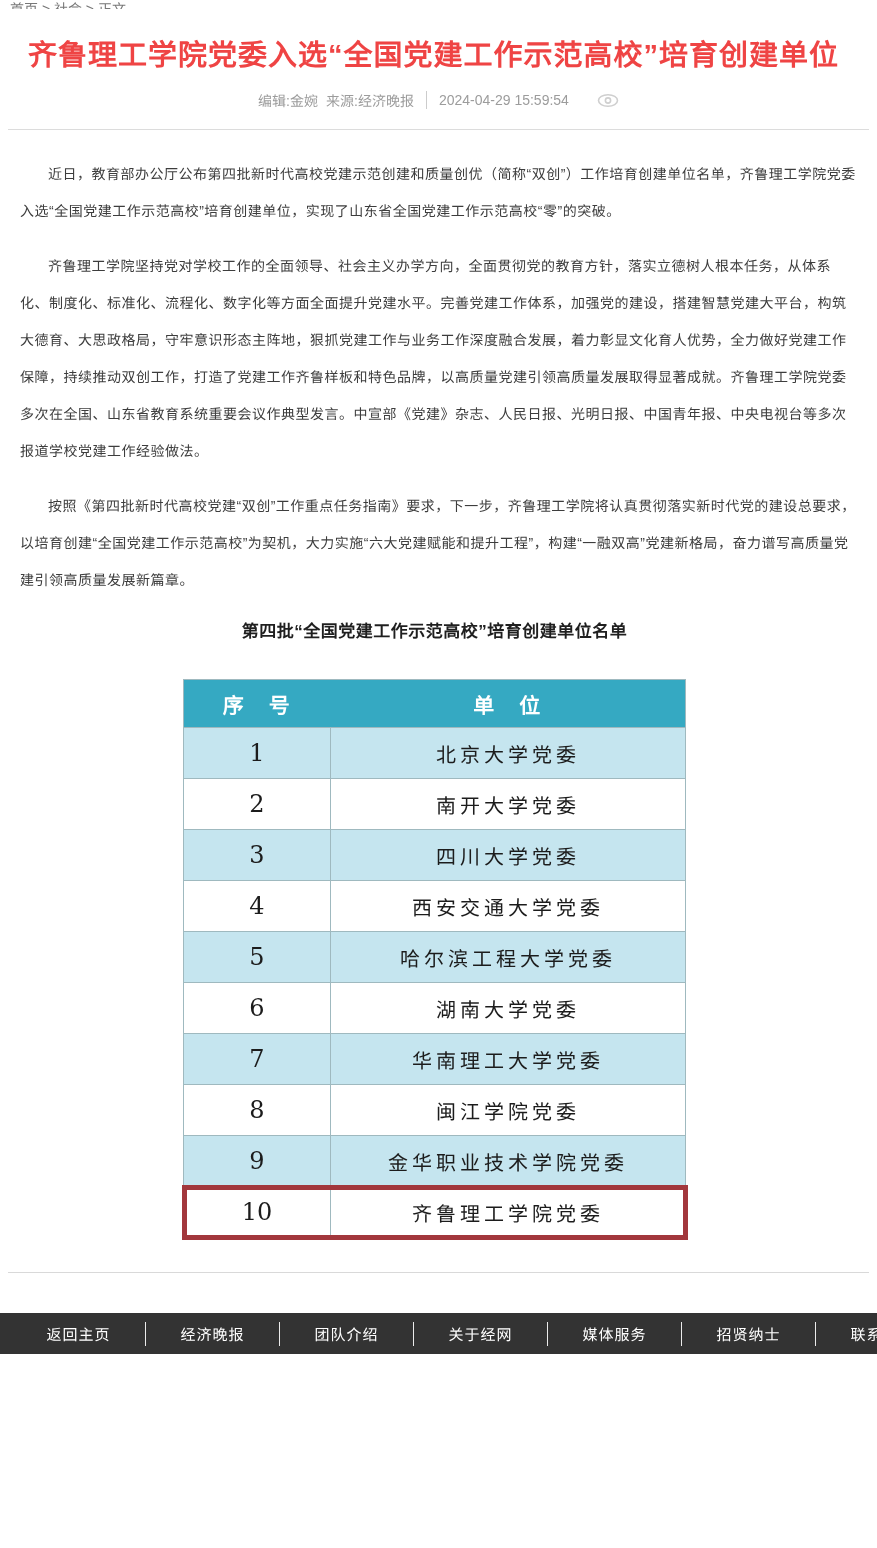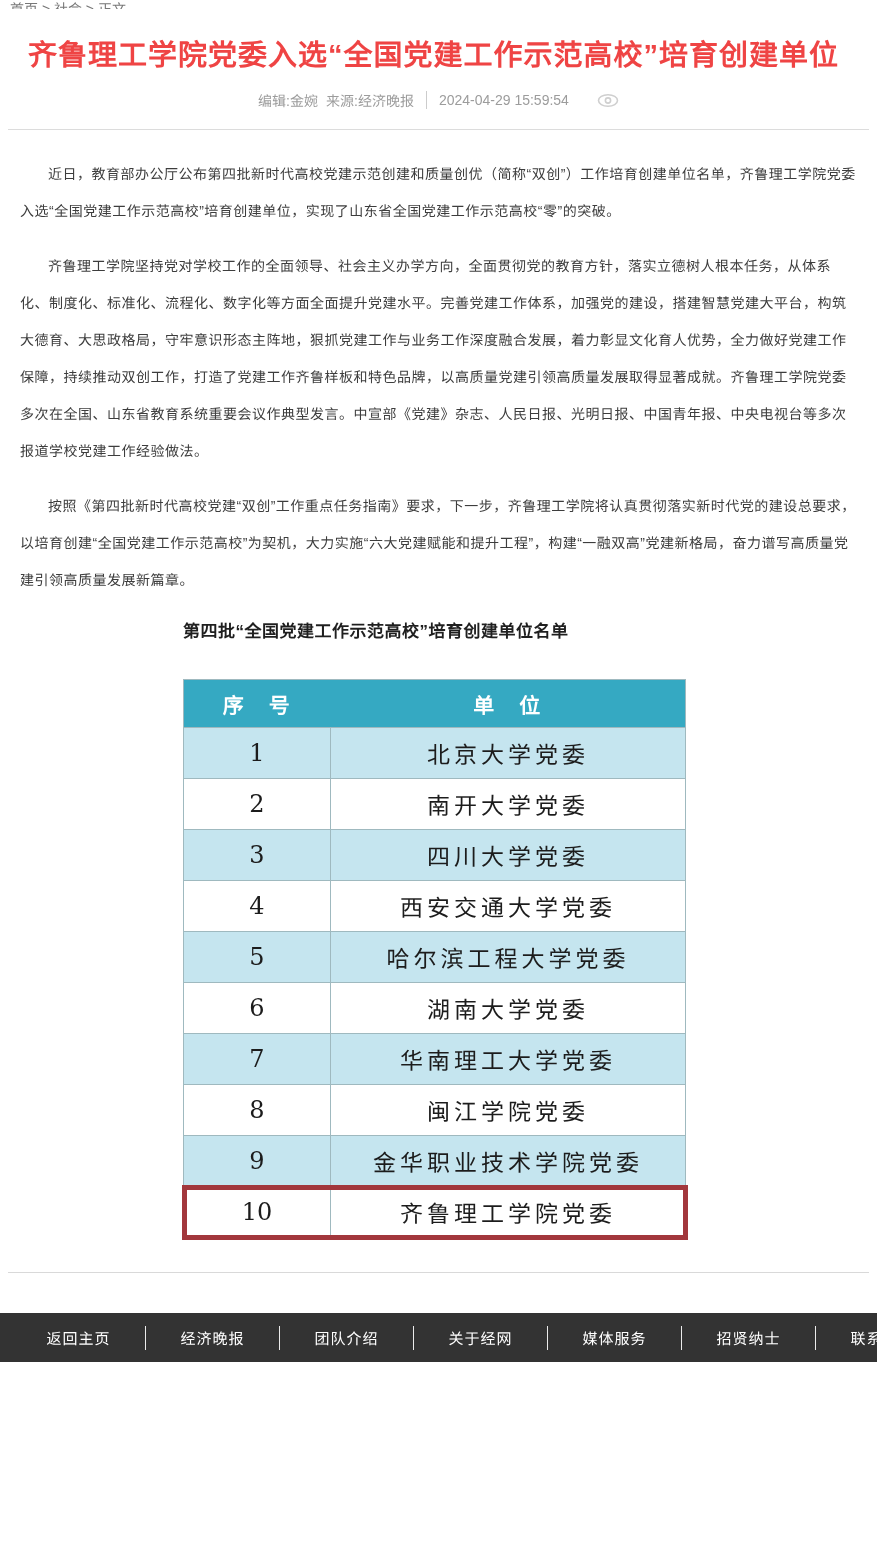--- a/index.html
+++ b/index.html
@@ -39,48 +39,48 @@
 
   
   .article-body{padding:26px 20px 0 20px;}
   .article-body p{
     font-size:14px;line-height:37px;letter-spacing:.5px;color:#3d3d3d;
     text-indent:2em;margin-bottom:18px;
   }
 
   
   .table-caption{
-    margin:6px 0 14px 183px;width:503px;text-align:left;
+    margin:6px 0 14px 183px;width:503px;text-align:center;
     font-size:17px;font-weight:bold;color:#1f1f1f;letter-spacing:.5px;
   }
   .unit-table{
     margin-left:183px;width:503px;border-collapse:collapse;
     font-family:"DejaVu Serif","Liberation Serif",serif;
     border:1px solid #9fb9bf;
     margin-top:37px;
   }
   .unit-table th{
     background:var(--header_bg);color:#fff;font-weight:bold;font-size:21px;
     height:48px;letter-spacing:2px;font-family:"Liberation Sans",sans-serif;
   }
   .unit-table td{
-    height:51px;text-align:center;font-size:23px;color:#1c1c1c;
+    height:51px;text-align:center;font-size:20px;color:#1c1c1c;
     border:1px solid #9fb9bf;background:#fff;
   }
   .unit-table td.no{width:147px;font-size:24px;}
   .unit-table td.unit{letter-spacing:4px;}
   .unit-table tbody tr:nth-child(odd) td{background:var(--row_alt);}
   .unit-table tr.highlight td{background:#fff !important;}
   .unit-table tr.highlight{outline:5px solid var(--highlight);outline-offset:-3px;}
 
   .hr2{border:none;border-top:1px solid #d9d9d9;margin:34px 8px 0 8px;}
 
   
   .footer-nav{
-    margin-top:40px;height:49px;background:var(--nav_bg);
+    margin-top:40px;height:41px;background:var(--nav_bg);
     display:flex;align-items:center;padding-left:12px;overflow:hidden;white-space:nowrap;
   }
   .footer-nav .nav-item{
     flex:0 0 133px;width:133px;text-align:center;color:#fff;font-size:15px;
     letter-spacing:1px;cursor:pointer;text-decoration:none;display:inline-block;
   }
   .footer-nav .nav-sep{flex:0 0 1px;width:1px;height:24px;background:rgba(255,255,255,.9);}
 </style>
 </head>
 <body>

